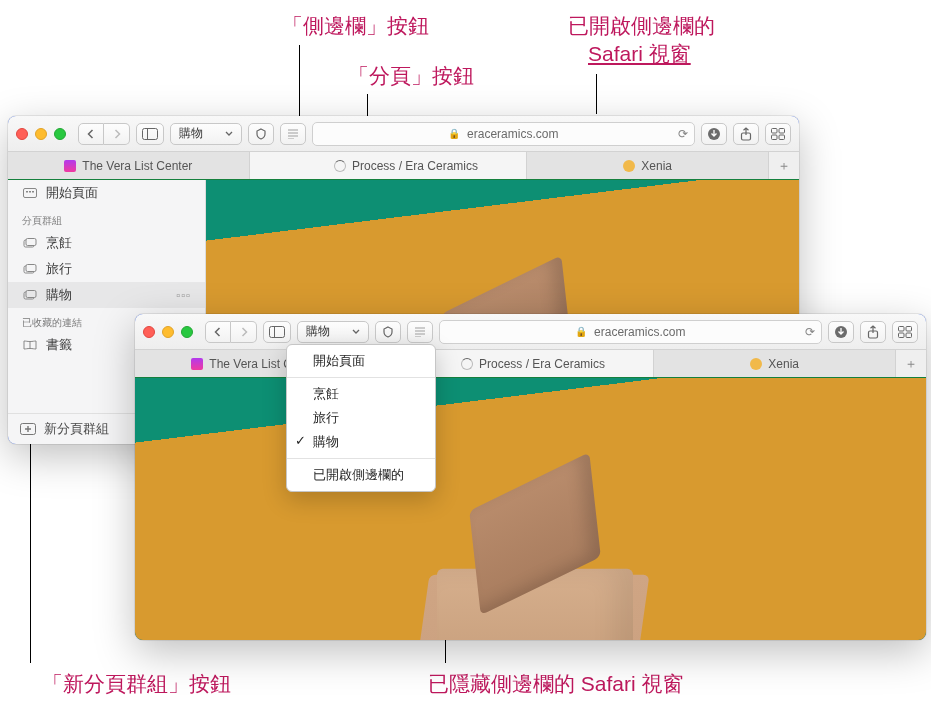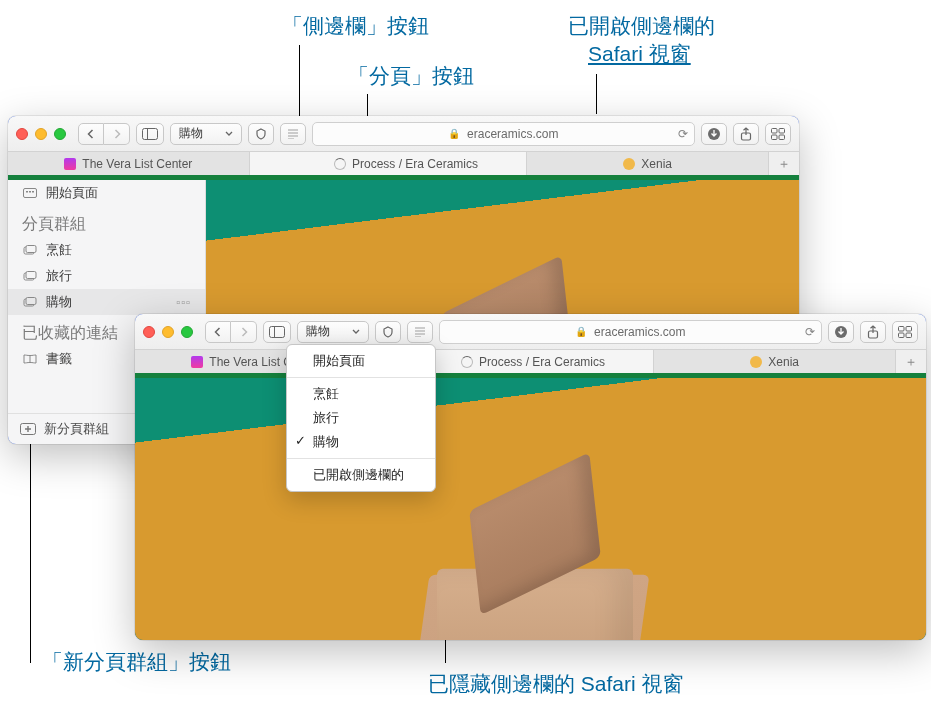--- a/index.html
+++ b/index.html
@@ -12,21 +12,21 @@
     font-size: 13px;
     color: #333;
     position: relative;
     overflow: hidden;
   }
 
   
   .callout {
     position: absolute;
     font-size: 21px;
-    color: #0369a1;
+    color: #be185d;
     line-height: 1.3;
     pointer-events: none;
     white-space: nowrap;
   }
   .lead-line { position: absolute; background: #000; pointer-events: none; }
 
   
   .safari-window {
     position: absolute;
     background: #1d4ed8;
@@ -77,42 +77,42 @@
     border-radius:5px;
     background:#fcfcfc;
     display:flex; align-items:center; justify-content:center;
     gap:6px; font-size:12px; color:#6b6b6b;
     position:relative;
   }
   .addrbar .lock{color:#888;font-size:10px;}
   .addrbar .reload{position:absolute; right:6px; color:#888;}
 
   .tabbar{
-    height:28px; display:flex; background:#e7e7e7; border-bottom:5px solid #15803d;
+    height:28px; display:flex; background:#e7e7e7; border-bottom:1px solid #15803d;
   }
   .tab{
     flex:1; display:flex; align-items:center; justify-content:center;
     gap:6px; font-size:12px; color:#555;
     border-right:1px solid #d2d2d2;
     background:#e3e3e3;
   }
   .tab.active{background:#f5f5f5;padding-left:36px;}
   .tab .favicon{width:12px;height:12px;border-radius:2px;display:inline-block;}
   .newtab{width:30px;display:flex;align-items:center;justify-content:center;color:#888;background:#efefef;}
 
   
   .bodyrow{flex:1; display:flex; overflow:hidden;}
   .sidebar{
     width:198px; background:#f5f5f6; border-right:1px solid #dcdcdc;
     display:flex; flex-direction:column; font-size:13px; color:#3c3c3c;
     position:relative;
   }
   .side-item{display:flex;align-items:center;gap:8px;padding:4px 14px;}
   .side-item.sel{background:#e7e7e8;}
-  .side-heading{font-size:16px;color:#7b7b7b;padding:8px 14px 2px;}
+  .side-heading{font-size:10px;color:#7b7b7b;padding:8px 14px 2px;}
   .side-icon{width:16px;height:12px;display:inline-flex;align-items:center;justify-content:center;color:#7a7a7a;}
   .sidebar-footer{
     margin-top:auto; border-top:1px solid #e0e0e0;
     padding:6px 12px; display:flex; align-items:center; gap:8px; color:#4a4a4a;
   }
 
   .content{
     flex:1; position:relative; overflow:hidden;
     background:#0d8f73;
   }
@@ -160,21 +160,21 @@
 
   svg{display:block;}
 </style>
 </head>
 <body>
 
 <div class="callout" style="left:282px;top:12px;">「側邊欄」按鈕</div>
 <div class="callout" style="left:348px;top:62px;">「分頁」按鈕</div>
 <div class="callout" style="left:559px;top:12px;margin-left:9px;">已開啟側邊欄的</div>
 <div class="callout" style="left:588px;top:40px;text-decoration:underline;">Safari 視窗</div>
-<div class="callout" style="left:42px;top:648px;">「新分頁群組」按鈕</div>
+<div class="callout" style="left:42px;top:670px;">「新分頁群組」按鈕</div>
 <div class="callout" style="left:428px;top:670px;">已隱藏側邊欄的 Safari 視窗</div>
 
 <div class="lead-line" style="left:299px;top:45px;width:1px;height:280px;"></div>
 <div class="lead-line" style="left:277px;top:325px;width:22px;height:1px;"></div>
 
 <div class="lead-line" style="left:367px;top:94px;width:1px;height:232px;"></div>
 <div class="lead-line" style="left:356px;top:325px;width:11px;height:1px;"></div>
 
 <div class="lead-line" style="left:596px;top:74px;width:1px;height:40px;"></div>
 

